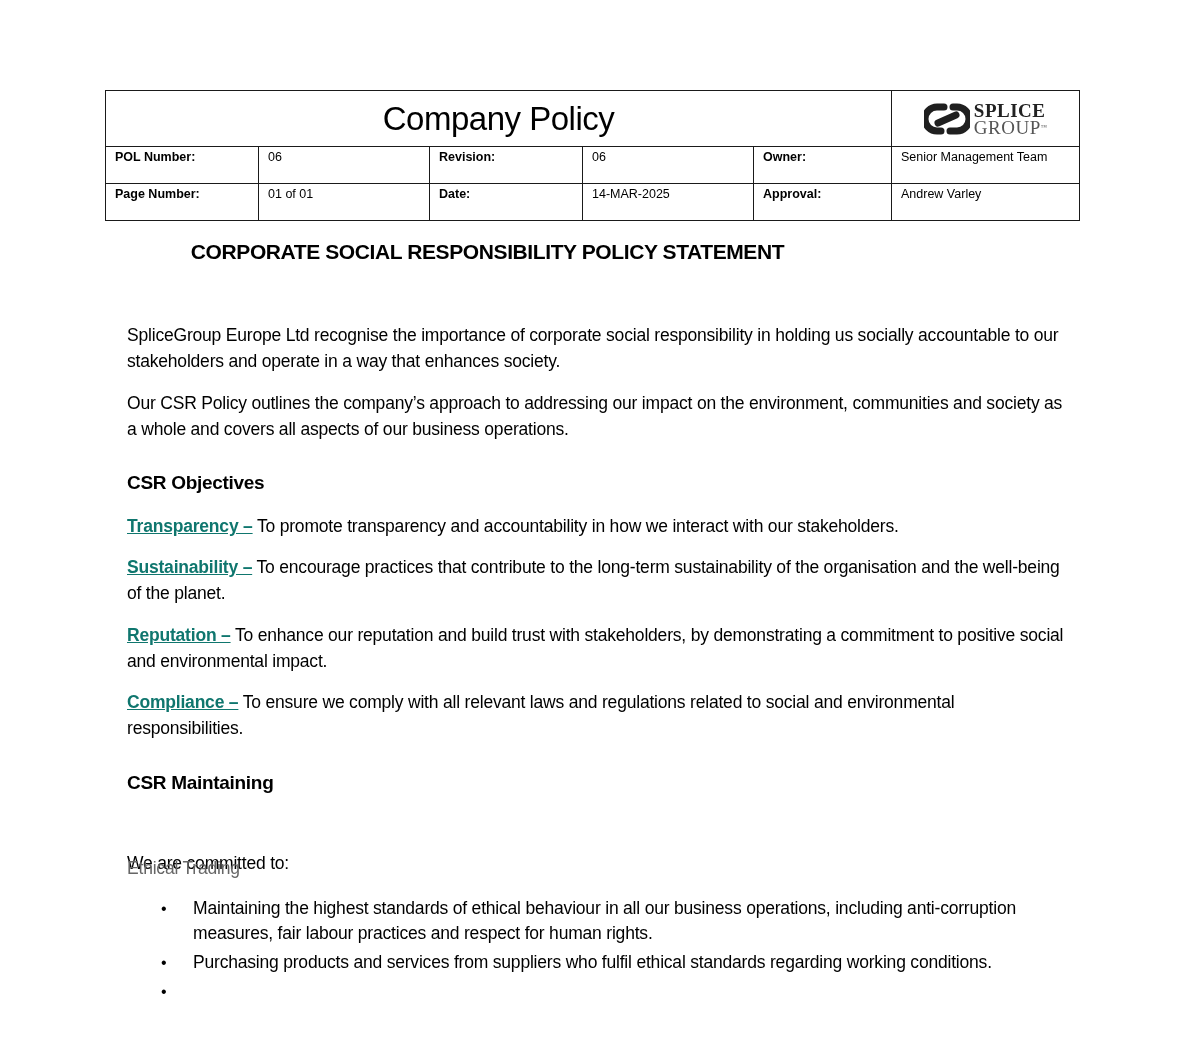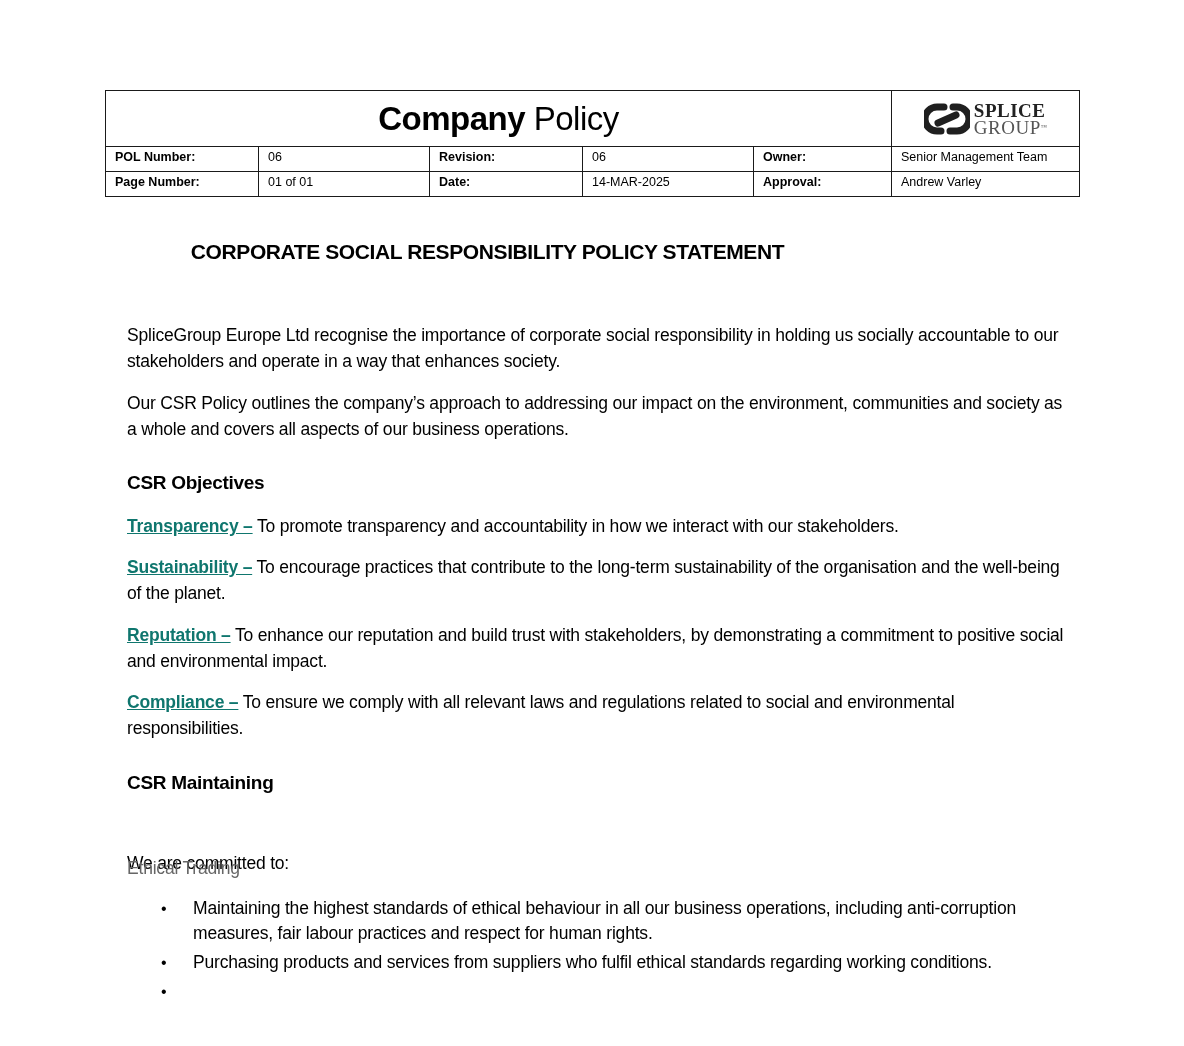--- a/index.html
+++ b/index.html
@@ -6,29 +6,29 @@
   body {
     width: 1184px; height: 1046px; position: relative; overflow: hidden;
     font-family: "Liberation Sans", "DejaVu Sans", sans-serif;
     color: #000;
   }
   .header-table {
     position: absolute; left: 105px; top: 90px; width: 974px;
     border-collapse: collapse; table-layout: fixed;
   }
   .header-table td {
-    border: 1.5px solid #1a1a1a; padding: 0 0 4px 9px;
+    border: 1.5px solid #1a1a1a; padding: 0 0 16px 9px;
     font-size: 12.5px; height: 20px; line-height: 20px; white-space: nowrap; overflow: hidden;
   }
   .header-table td.lbl { font-weight: bold; }
   .header-table td.title-cell {
     height: 55px; text-align: center; padding: 0;
     font-size: 33px; letter-spacing: -0.5px;
   }
-  .title-cell .bold { font-weight: bold; }
+  .title-cell .bold { font-weight: normal; }
   .header-table td.logo-cell { height: 55px; padding: 0; text-align: center; }
   .logo { display: inline-flex; align-items: center; gap: 4px; vertical-align: middle; }
   .logo-text { display: flex; flex-direction: column; line-height: 17px; text-align: left; font-family: Liberation Serif, serif; }
   .logo-text .l1 { font-weight: bold; font-size: 19px; color: #222; letter-spacing: 0.5px; }
   .logo-text .l2 { font-size: 19px; color: #555; letter-spacing: 0.5px; }
   .logo-text .l2 sup { font-size: 6px; vertical-align: top; }
 
   .doc-title {
     position: absolute; left: 0; width: 975px; top: 240px; text-align: center;
     font-weight: bold; font-size: 21px; letter-spacing: -0.4px;

